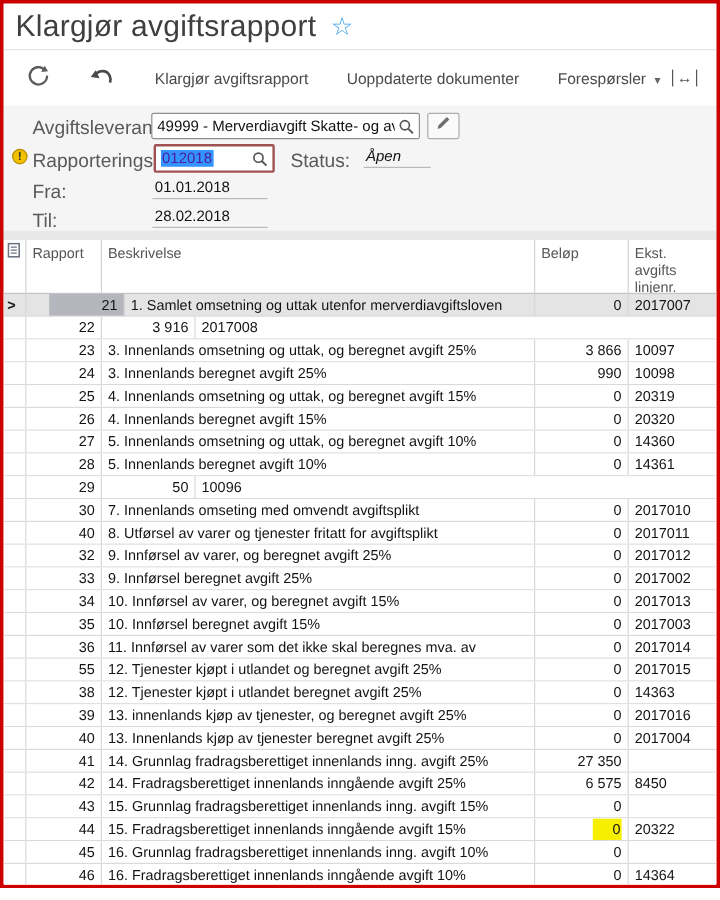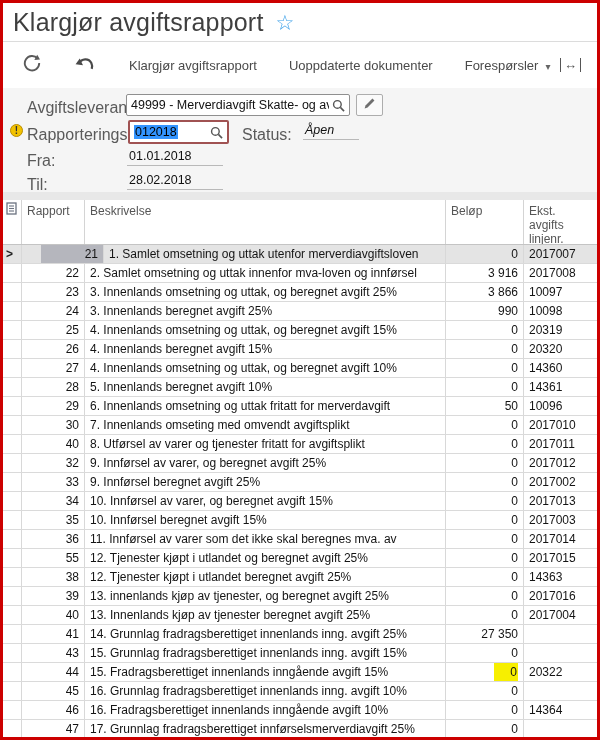--- a/index.html
+++ b/index.html
@@ -31,21 +31,21 @@
   .panel-gap { height: 8px; background: #e8e8e8; }
   .f-label { position: absolute; font-size: 16px; color: #5a5a5a; white-space: nowrap; }
   .f-value-ro { position: absolute; font-size: 12.5px; color: #111; border-bottom: 1px solid #b9b9b9; padding: 0 2px 2px 2px; white-space: nowrap; }
   .field {
     position: absolute; background: #fff; border: 1px solid #8f8f8f; border-radius: 2px;
     display: flex; align-items: center; padding: 0 4px; font-size: 12.5px; color: #111;
   }
   .field .val { flex: 1; overflow: hidden; white-space: nowrap; }
   .field .mag { flex: none; margin-left: 3px; display: inline-flex; cursor: pointer; }
   .field-error { border: 2px solid #a05252; }
-  .sel-text { background: var(--selection-blue, #3394ff); color: #000000; padding: 12px 1px; }
+  .sel-text { background: var(--selection-blue, #3394ff); color: #4c1d95; padding: 12px 1px; }
   .edit-btn {
     position: absolute; width: 27px; height: 22px; background: #fafafa; border: 1px solid #adadad;
     border-radius: 2px; display: inline-flex; align-items: center; justify-content: center; cursor: pointer;
   }
   .warn {
     position: absolute; width: 13px; height: 13px; border-radius: 50%;
     background: var(--warning-yellow, #f2c200); border: 1px solid #b98c00;
     color: #333; font-size: 10px; font-weight: bold; text-align: center; line-height: 11px;
   }
   
@@ -164,21 +164,20 @@
       <div class="tr selected">
         <div class="td col-sel">&gt;</div>
         <div class="td col-rapport">21</div>
         <div class="td col-beskr">1. Samlet omsetning og uttak utenfor merverdiavgiftsloven</div>
         <div class="td col-belop">0</div>
         <div class="td col-ekst">2017007</div>
       </div>
       <div class="tr">
         <div class="td col-sel"></div>
         <div class="td col-rapport">22</div>
-        <div class="td col-beskr">2. Samlet omsetning og uttak innenfor mva-loven og innførsel</div>
         <div class="td col-belop">3 916</div>
         <div class="td col-ekst">2017008</div>
       </div>
       <div class="tr">
         <div class="td col-sel"></div>
         <div class="td col-rapport">23</div>
         <div class="td col-beskr">3. Innenlands omsetning og uttak, og beregnet avgift 25%</div>
         <div class="td col-belop">3 866</div>
         <div class="td col-ekst">10097</div>
       </div>
@@ -199,35 +198,34 @@
       <div class="tr">
         <div class="td col-sel"></div>
         <div class="td col-rapport">26</div>
         <div class="td col-beskr">4. Innenlands beregnet avgift 15%</div>
         <div class="td col-belop">0</div>
         <div class="td col-ekst">20320</div>
       </div>
       <div class="tr">
         <div class="td col-sel"></div>
         <div class="td col-rapport">27</div>
-        <div class="td col-beskr">4. Innenlands omsetning og uttak, og beregnet avgift 10%</div>
+        <div class="td col-beskr">5. Innenlands omsetning og uttak, og beregnet avgift 10%</div>
         <div class="td col-belop">0</div>
         <div class="td col-ekst">14360</div>
       </div>
       <div class="tr">
         <div class="td col-sel"></div>
         <div class="td col-rapport">28</div>
         <div class="td col-beskr">5. Innenlands beregnet avgift 10%</div>
         <div class="td col-belop">0</div>
         <div class="td col-ekst">14361</div>
       </div>
       <div class="tr">
         <div class="td col-sel"></div>
         <div class="td col-rapport">29</div>
-        <div class="td col-beskr">6. Innenlands omsetning og uttak fritatt for merverdavgift</div>
         <div class="td col-belop">50</div>
         <div class="td col-ekst">10096</div>
       </div>
       <div class="tr">
         <div class="td col-sel"></div>
         <div class="td col-rapport">30</div>
         <div class="td col-beskr">7. Innenlands omseting med omvendt avgiftsplikt</div>
         <div class="td col-belop">0</div>
         <div class="td col-ekst">2017010</div>
       </div>
@@ -303,20 +301,27 @@
       </div>
       <div class="tr">
         <div class="td col-sel"></div>
         <div class="td col-rapport">41</div>
         <div class="td col-beskr">14. Grunnlag fradragsberettiget innenlands inng. avgift 25%</div>
         <div class="td col-belop">27 350</div>
         <div class="td col-ekst"></div>
       </div>
       <div class="tr">
         <div class="td col-sel"></div>
+        <div class="td col-rapport">42</div>
+        <div class="td col-beskr">14. Fradragsberettiget innenlands inngående avgift 25%</div>
+        <div class="td col-belop">6 575</div>
+        <div class="td col-ekst">8450</div>
+      </div>
+      <div class="tr">
+        <div class="td col-sel"></div>
         <div class="td col-rapport">43</div>
         <div class="td col-beskr">15. Grunnlag fradragsberettiget innenlands inng. avgift 15%</div>
         <div class="td col-belop">0</div>
         <div class="td col-ekst"></div>
       </div>
       <div class="tr">
         <div class="td col-sel"></div>
         <div class="td col-rapport">44</div>
         <div class="td col-beskr">15. Fradragsberettiget innenlands inngående avgift 15%</div>
         <div class="td col-belop"><span class="hl">0</span></div>

